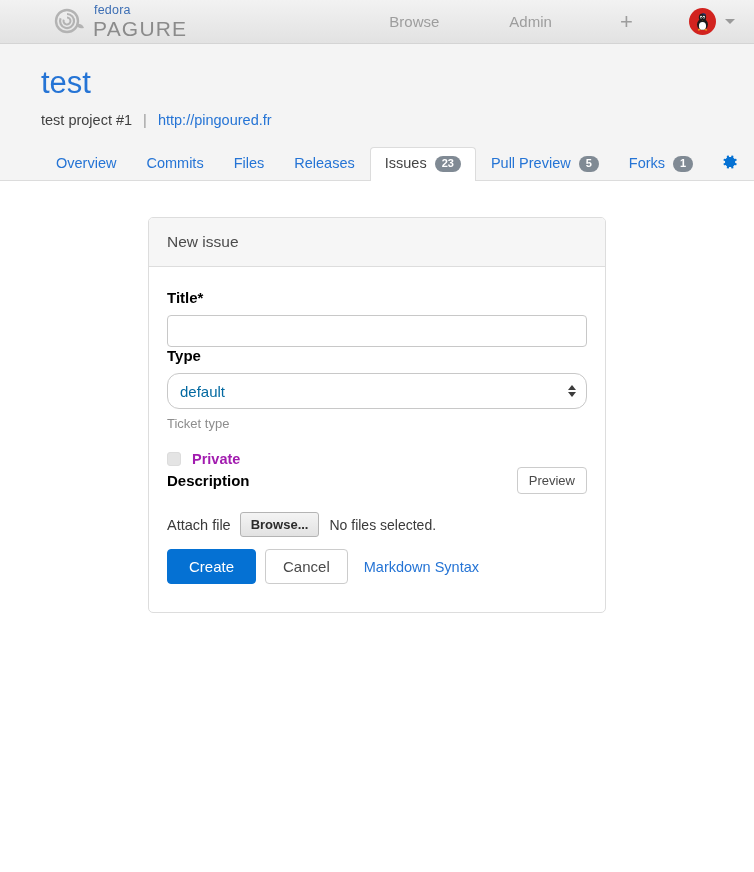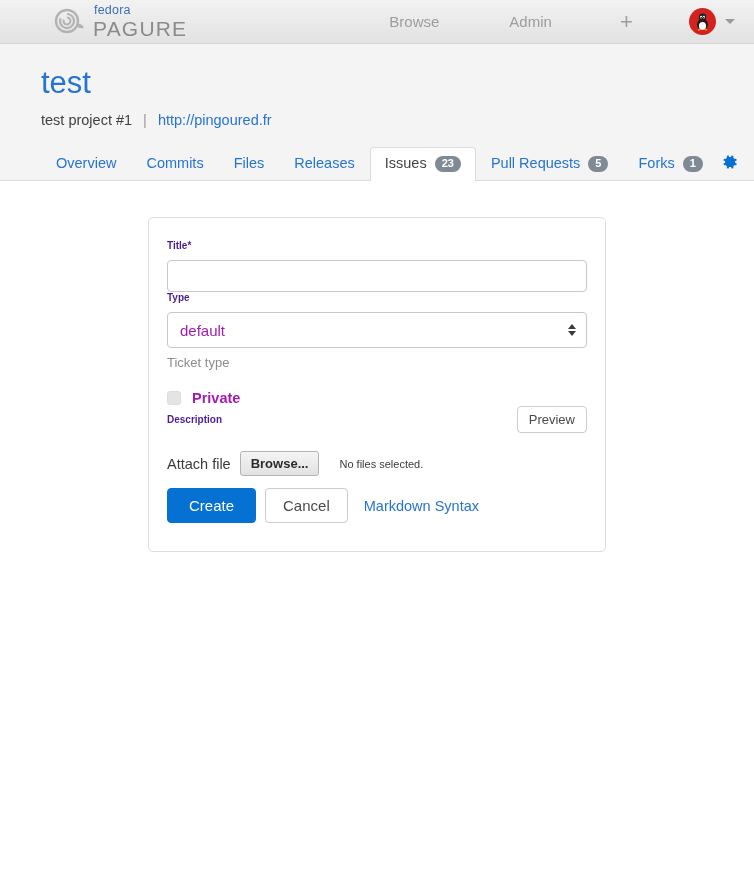--- a/index.html
+++ b/index.html
@@ -168,23 +168,23 @@
     border-top-left-radius: 4px;
     border-top-right-radius: 4px;
     padding: 15px 18px;
     font-size: 15.5px;
     color: #4b4b4b;
   }
   .card-body { padding: 22px 18px 28px 18px; }
 
   label.fieldlabel {
     display: block;
-    font-size: 10px;
+    font-size: 15px;
     font-weight: bold;
-    color: #4c1d95;
+    color: #000000;
     margin-bottom: 9px;
   }
   .helper {
     font-size: 13px;
     color: #8d8d8d;
     margin: 7px 0 20px 0;
   }
   .text-input {
     width: 100%;
     height: 32px;
@@ -195,27 +195,27 @@
     font-size: 14px;
     color: #333;
     background: #fff;
     outline: none;
   }
   .select-wrap { position: relative; }
   .select-box {
     width: 100%;
     height: 36px;
     border: 1px solid #c8c8c8;
-    border-radius: 4px;
+    border-radius: 12px;
     background: #ffffff;
     display: flex;
     align-items: center;
     padding: 0 30px 0 12px;
     font-size: 15px;
-    color: #a21caf;
+    color: #0369a1;
   }
   .select-arrows {
     position: absolute;
     right: 11px;
     top: 50%;
     transform: translateY(-50%);
     display: flex;
     flex-direction: column;
     align-items: center;
     line-height: 0;
@@ -316,21 +316,21 @@
     background: linear-gradient(to bottom,#f4f4f4,#e2e2e2);
     border: 1px solid #b4b4b4;
     border-radius: 3px;
     padding: 4px 10px;
     font-family: "Liberation Sans", sans-serif;
     font-size: 13px;
     font-weight: bold;
     color: #2b2b2b;
     cursor: pointer;
   }
-  .no-files { margin-left: 20px; color: #3a3a3a; font-size: 11px; }
+  .no-files { margin-left: 10px; color: #3a3a3a; font-size: 14px; }
   .actions-row {
     display: flex;
     align-items: center;
     margin-top: 12px;
   }
   .btn-create {
     background: #0571d3;
     border: 1px solid #0571d3;
     border-radius: 4px;
     color: #ffffff;
@@ -422,38 +422,39 @@
       <span>Files</span>
     </a>
     <a class="tab" href="#">
       <span>Releases</span>
     </a>
     <a class="tab active" href="#">
       <span>Issues</span>
       <span class="badge">23</span>
     </a>
     <a class="tab" href="#">
-      <span>Pull Requests</span>
+      <span>Pull Preview</span>
       <span class="badge">5</span>
     </a>
     <a class="tab" href="#">
       <span>Forks</span>
       <span class="badge">1</span>
     </a>
     <a class="gear-tab" href="#">
       <svg viewBox="0 0 16 16" width="16" height="16" aria-hidden="true">
         <path fill="#0571d3" d="M8 5.2a2.8 2.8 0 1 0 0 5.6 2.8 2.8 0 0 0 0-5.6zm0 4.1a1.3 1.3 0 1 1 0-2.6 1.3 1.3 0 0 1 0 2.6z"></path>
         <path fill="#0571d3" d="M14.3 9.3l-1.2-.3a5.2 5.2 0 0 0 0-2l1.2-.3a.5.5 0 0 0 .35-.6l-.3-1.1a.5.5 0 0 0-.6-.35l-1.2.3a5.2 5.2 0 0 0-1.4-1.4l.3-1.2a.5.5 0 0 0-.35-.6l-1.1-.3a.5.5 0 0 0-.6.35l-.3 1.2a5.2 5.2 0 0 0-2 0l-.3-1.2a.5.5 0 0 0-.6-.35l-1.1.3a.5.5 0 0 0-.35.6l.3 1.2a5.2 5.2 0 0 0-1.4 1.4l-1.2-.3a.5.5 0 0 0-.6.35l-.3 1.1a.5.5 0 0 0 .35.6l1.2.3a5.2 5.2 0 0 0 0 2l-1.2.3a.5.5 0 0 0-.35.6l.3 1.1a.5.5 0 0 0 .6.35l1.2-.3a5.2 5.2 0 0 0 1.4 1.4l-.3 1.2a.5.5 0 0 0 .35.6l1.1.3a.5.5 0 0 0 .6-.35l.3-1.2a5.2 5.2 0 0 0 2 0l.3 1.2a.5.5 0 0 0 .6.35l1.1-.3a.5.5 0 0 0 .35-.6l-.3-1.2a5.2 5.2 0 0 0 1.4-1.4l1.2.3a.5.5 0 0 0 .6-.35l.3-1.1a.5.5 0 0 0-.35-.6z"></path>
       </svg>
     </a>
   </div>
 </div>
 
 <div class="main">
   <div class="card">
+    <div class="card-head">New issue</div>
     <div class="card-body">
 
       <label class="fieldlabel">Title*</label>
       <input class="text-input" type="text" placeholder="" style="">
 
       <label class="fieldlabel">Type</label>
       <div class="select-wrap">
         <div class="select-box">
           <span>default</span>
         </div>

